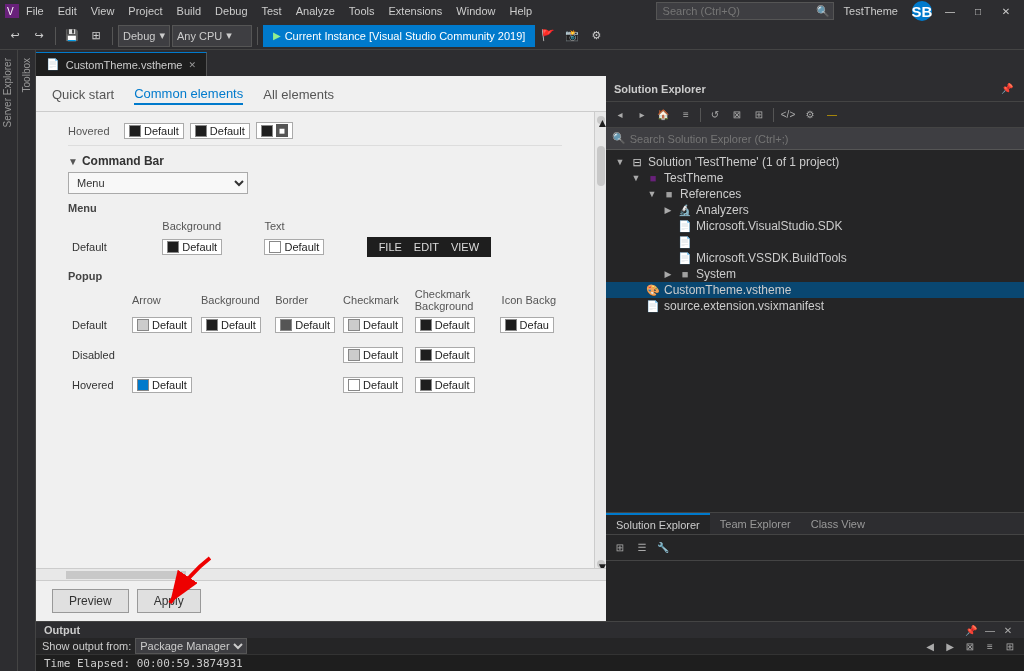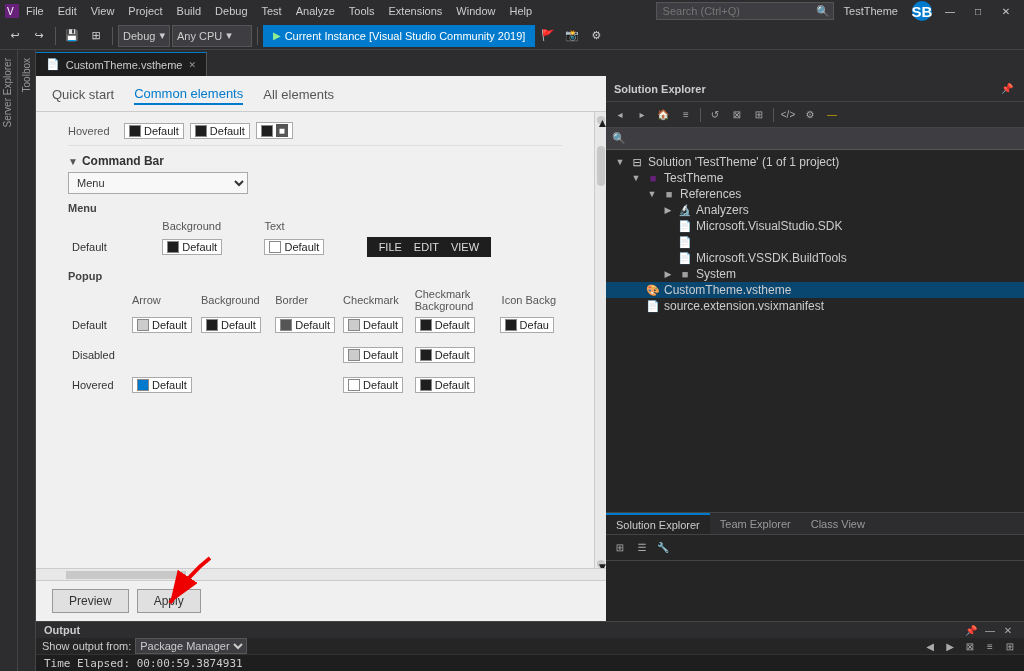--- a/index.html
+++ b/index.html
@@ -447,20 +447,21 @@
             <span class="se-toolbar-btn">⊠</span>
             <span class="se-toolbar-btn">⊞</span>
             <div class="se-toolbar-separator"></div>
             <span class="se-toolbar-btn">&lt;/&gt;</span>
             <span class="se-toolbar-btn">⚙</span>
             <span class="se-toolbar-btn" style="color:#c8a000;">—</span>
           </div>
 
           <div class="se-search">
             <span class="se-search-icon">🔍</span>
+            <input class="se-search-input" type="text" placeholder="Search Solution Explorer (Ctrl+;)" style="">
           </div>
 
           <div class="se-tree">
             <div class="tree-item">
               <div class="tree-arrow">▼</div>
               <div class="tree-icon">⊟</div>
               <span>Solution 'TestTheme' (1 of 1 project)</span>
             </div>
             <div class="tree-item">
               <div class="tree-indent"></div>

